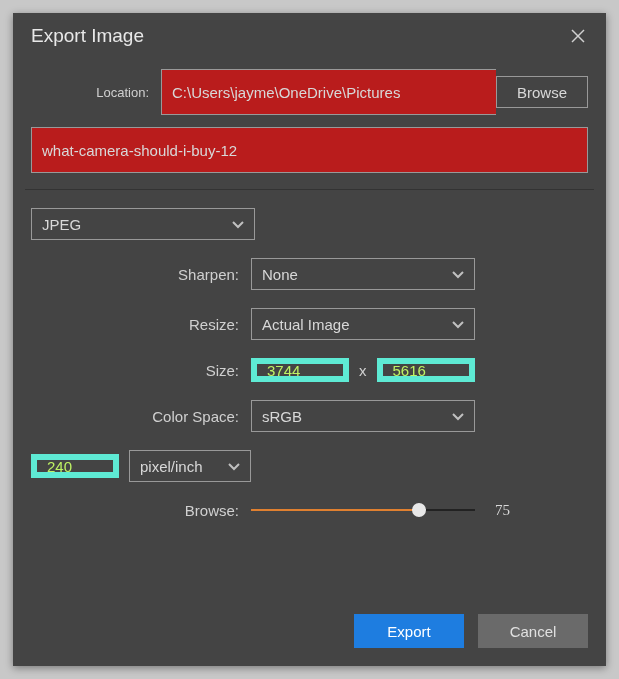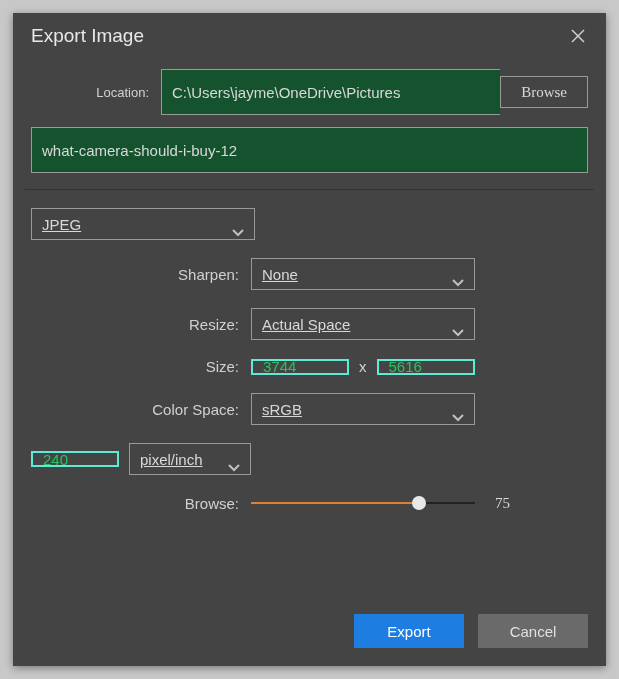--- a/index.html
+++ b/index.html
@@ -46,60 +46,59 @@
       padding: 6px 18px;
     }
     .row-label {
       text-align: right;
       padding-right: 12px;
       color: #d0d0d0;
       font-size: 13px;
     }
     .top-label { width: 130px; }
     .field-input {
-      background: #14532d;
+      background: #b91c1c;
       border: 1px solid #999999;
       color: #d8d8d8;
       padding: 22px 10px;
       font-size: 15px;
       font-family: inherit;
       height: 32px;
     }
     .location-input {
       flex: 1;
       border-right: none;
     }
     .browse-btn {
       background: #444444;
       border: 1px solid #999999;
       color: #d8d8d8;
       padding: 6px 20px;
       height: 32px;
       font-size: 15px;
       cursor: pointer;
-      font-family: Liberation Serif, serif;
+      font-family: Liberation Sans, sans-serif;
     }
     .filename-input { flex: 1; }
     .divider {
       border: none;
       border-top: 1px solid #333333;
       margin: 10px 12px 18px 12px;
     }
     .settings { padding: 0 18px; }
     .srow {
       display: flex;
       align-items: center;
       margin-bottom: 18px;
     }
     .srow .row-label { width: 220px; font-size: 15px; }
     .select-wrap {
       position: relative;
       display: flex;
-      align-items: flex-end;
-      text-decoration: underline;
+      align-items: center;
     }
     .select-box {
       background: #444444;
       border: 1px solid #999999;
       color: #d8d8d8;
       padding: 6px 34px 6px 10px;
       font-size: 15px;
       height: 32px;
       cursor: pointer;
       display: flex;
@@ -107,22 +106,22 @@
       width: 224px;
     }
     .chevron {
       position: absolute;
       right: 10px;
       pointer-events: none;
     }
     .chevron svg { stroke: #c0c0c0; stroke-width: 2; fill: none; }
     .num-input {
       background: #444444;
-      border: 2px solid #5eead4;
-      color: #22c55e;
+      border: 6px solid #5eead4;
+      color: #bef264;
       padding: 6px 10px;
       font-size: 15px;
       height: 16px;
       width: 98px;
       font-family: inherit;
     }
     .x-sep { margin: 0 10px; color: #d0d0d0; font-size: 15px; }
     .res-input { width: 88px; margin-right: 10px; }
     .unit-select { width: 122px; }
     .slider-row { display: flex; align-items: center; }
@@ -229,21 +228,21 @@
         <span class="chevron"><svg width="14" height="8" viewBox="0 0 14 8">
               <polyline points="2,1 7,6 12,1"></polyline>
             </svg></span>
       </div>
     </div>
 
     <div class="srow">
       <div class="row-label">Resize:</div>
       <div class="select-wrap">
         <div class="select-box">
-            <span>Actual Space</span>
+            <span>Actual Image</span>
           </div>
         <span class="chevron"><svg width="14" height="8" viewBox="0 0 14 8">
               <polyline points="2,1 7,6 12,1"></polyline>
             </svg></span>
       </div>
     </div>
 
     <div class="srow">
       <div class="row-label">Size:</div>
       <input class="num-input" value="3744" style="">

